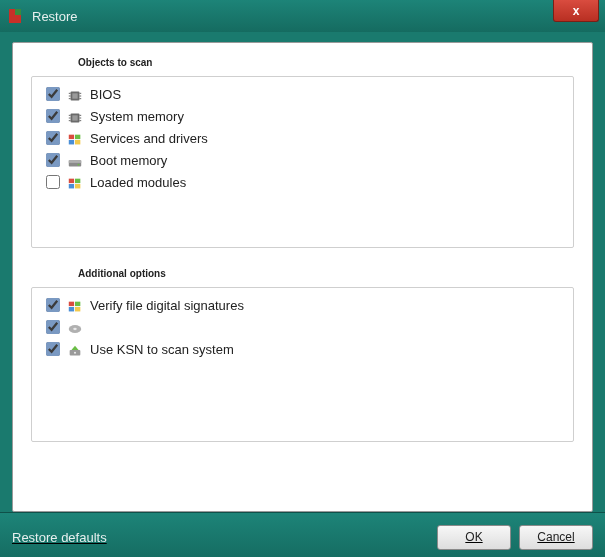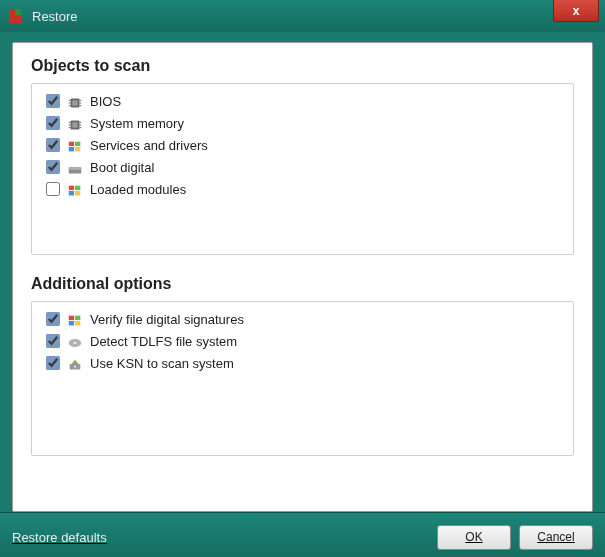--- a/index.html
+++ b/index.html
@@ -57,23 +57,24 @@
     .content-area {
       background: #fff;
       margin: 10px 12px 0 12px;
       border: 1px solid #9a9a9a;
       border-radius: 2px;
       height: 470px;
       padding: 14px 18px;
     }
     .section-title {
       font-weight: bold;
-      font-size: 16px;
+      font-size: 10px;
       color: #222;
       margin-bottom: 8px;
+      margin-left: 47px;
     }
     .section-box {
       border: 1px solid #cfcfcf;
       border-radius: 2px;
       padding: 10px 14px;
       margin-bottom: 20px;
       background: #fff;
     }
     .section-box.first {
       height: 172px;
@@ -202,21 +203,21 @@
       </div>
       <div class="check-row">
         <input type="checkbox" checked="" style="">
         <span class="row-icon">
           <svg viewBox="0 0 18 18" width="16" height="16">
             <rect x="2" y="7" width="14" height="7" rx="1" fill="#8a8a8a"></rect>
             <rect x="2" y="7" width="14" height="3" fill="#aeaeae"></rect>
             <circle cx="13" cy="12" r="1" fill="#6abd45"></circle>
           </svg>
         </span>
-        <span class="row-label">Boot digital</span>
+        <span class="row-label">Boot memory</span>
       </div>
       <div class="check-row">
         <input type="checkbox" style="">
         <span class="row-icon">
           <svg viewBox="0 0 18 18" width="16" height="16">
             <rect x="2" y="3" width="6" height="5" fill="#d94c3f"></rect>
             <rect x="9" y="3" width="6" height="5" fill="#6abd45"></rect>
             <rect x="2" y="9" width="6" height="5" fill="#4a8ed6"></rect>
             <rect x="9" y="9" width="6" height="5" fill="#f2c94c"></rect>
           </svg>
@@ -240,21 +241,20 @@
         <span class="row-label">Verify file digital signatures</span>
       </div>
       <div class="check-row">
         <input type="checkbox" checked="" style="">
         <span class="row-icon">
           <svg viewBox="0 0 18 18" width="16" height="16">
             <ellipse cx="9" cy="9" rx="7" ry="4.5" fill="#b0b0b0"></ellipse>
             <ellipse cx="9" cy="9" rx="2" ry="1.3" fill="#e8e8e8"></ellipse>
           </svg>
         </span>
-        <span class="row-label">Detect TDLFS file system</span>
       </div>
       <div class="check-row">
         <input type="checkbox" checked="" style="">
         <span class="row-icon">
           <svg viewBox="0 0 18 18" width="16" height="16">
             <rect x="3" y="8" width="12" height="6" rx="1" fill="#9a9a9a"></rect>
             <path d="M5 8 L9 3 L13 8" fill="#6abd45"></path>
             <circle cx="9" cy="11" r="1.2" fill="#e8e8e8"></circle>
           </svg>
         </span>

